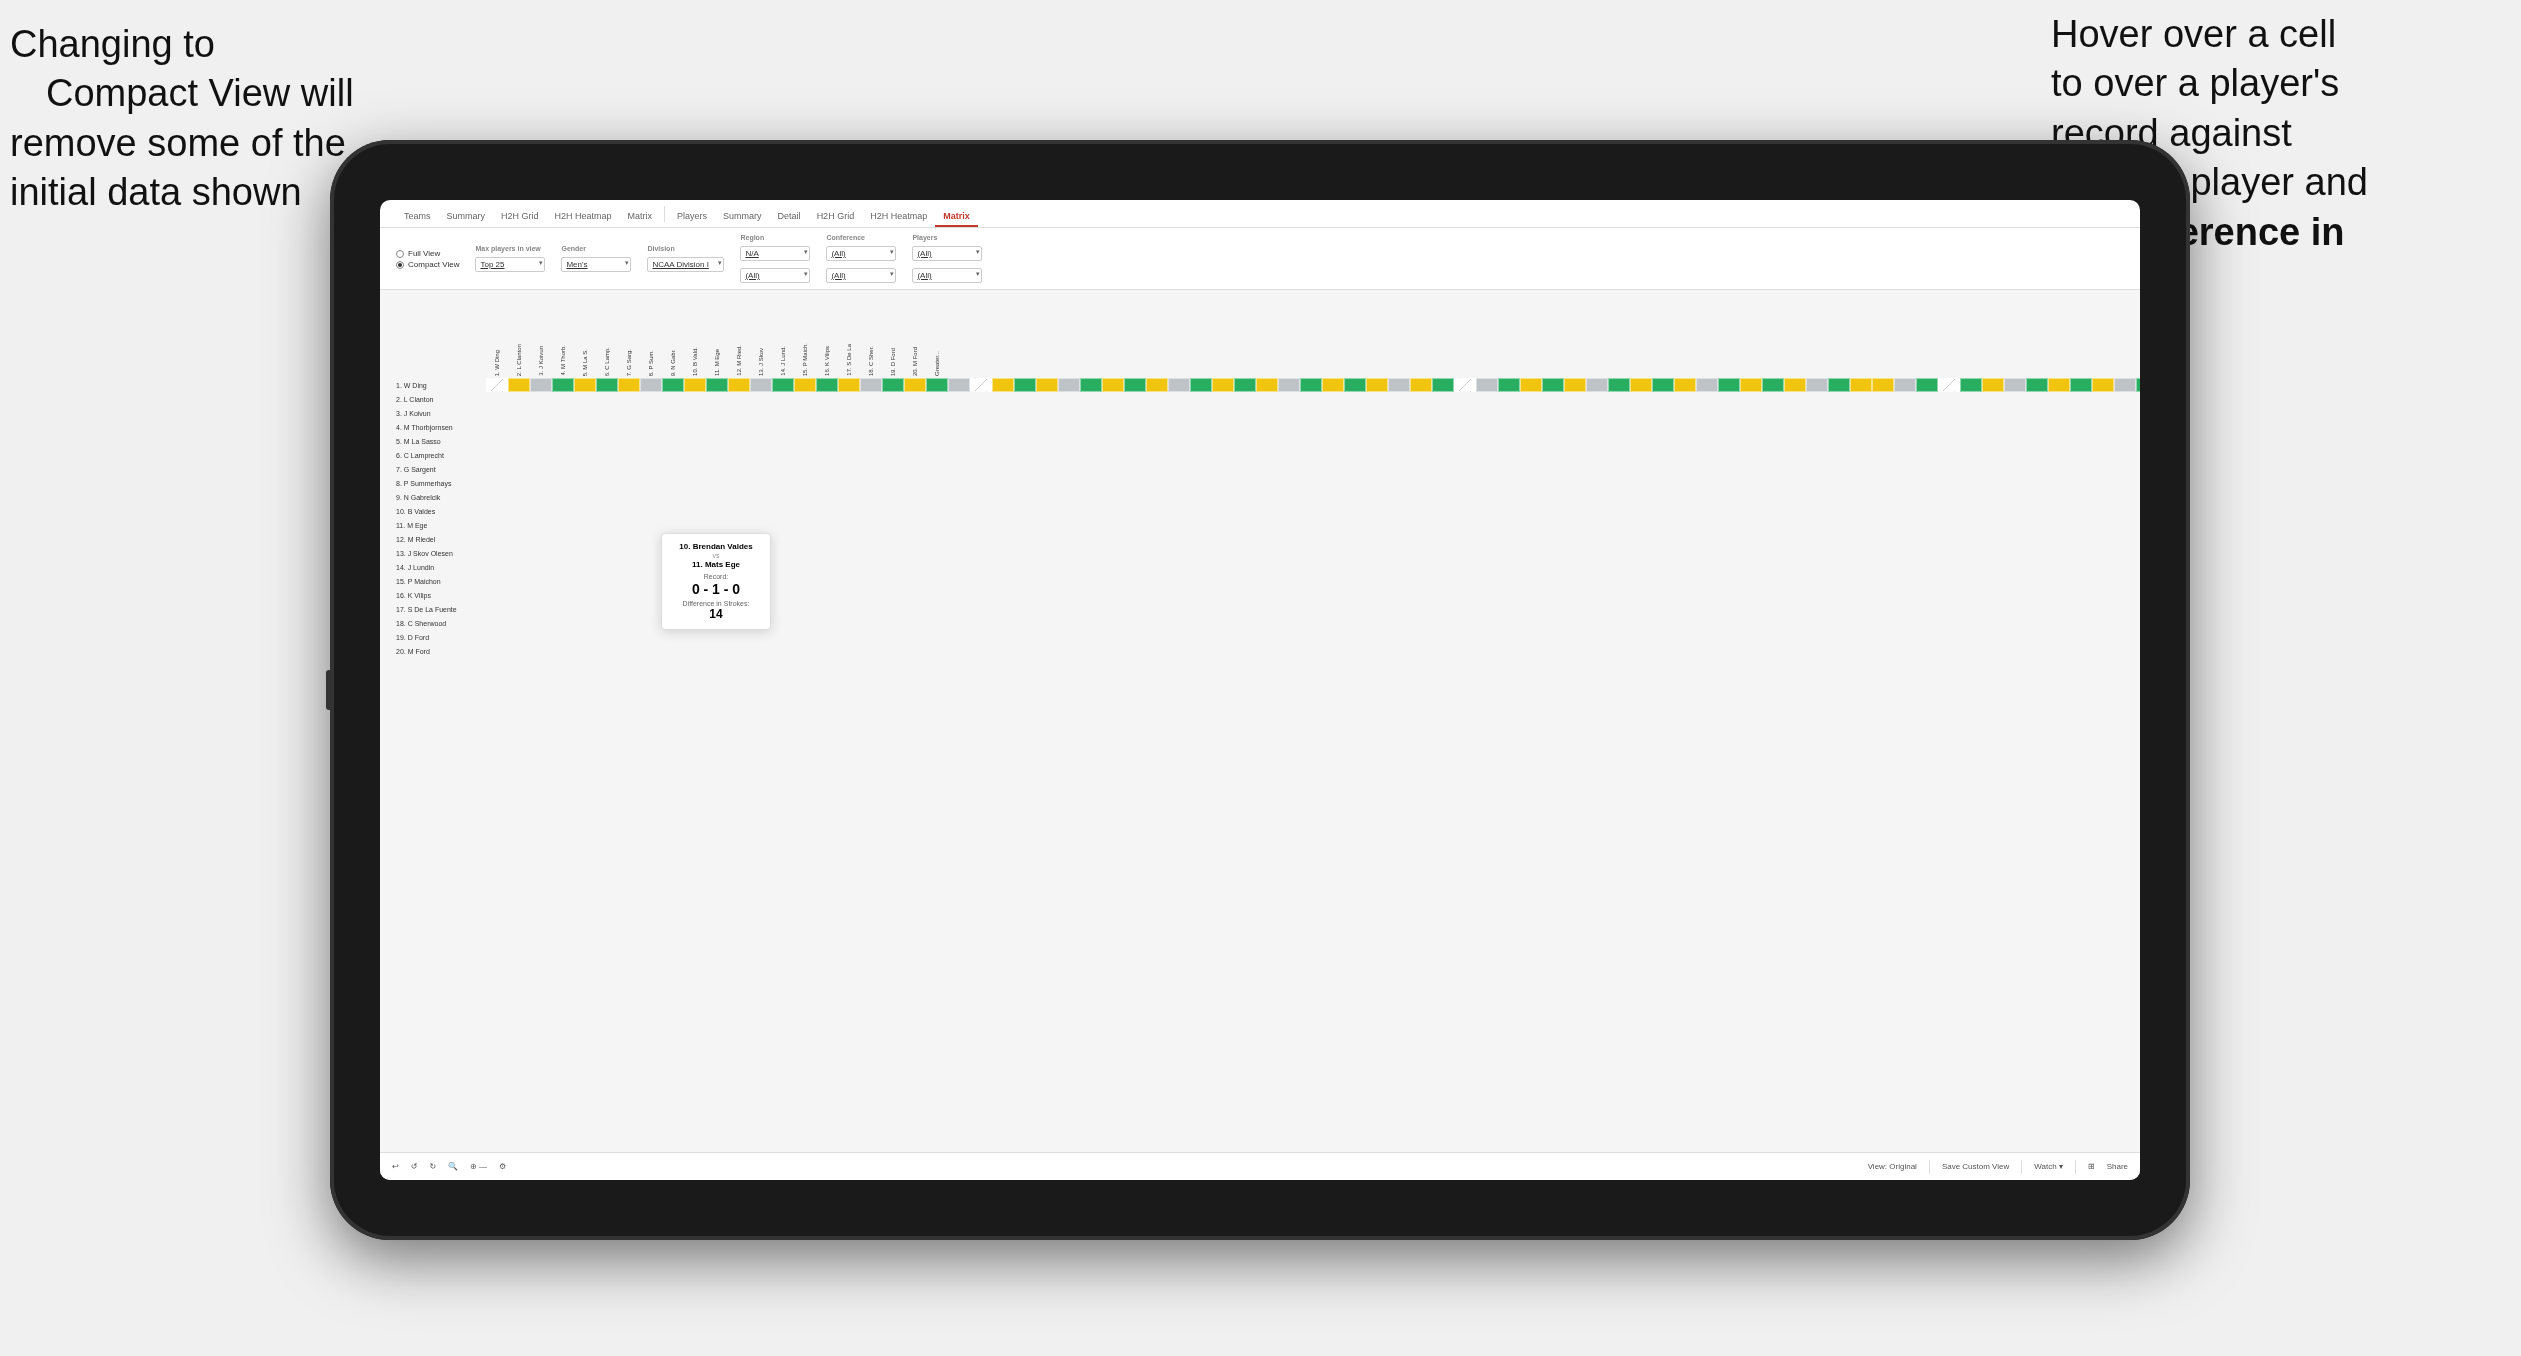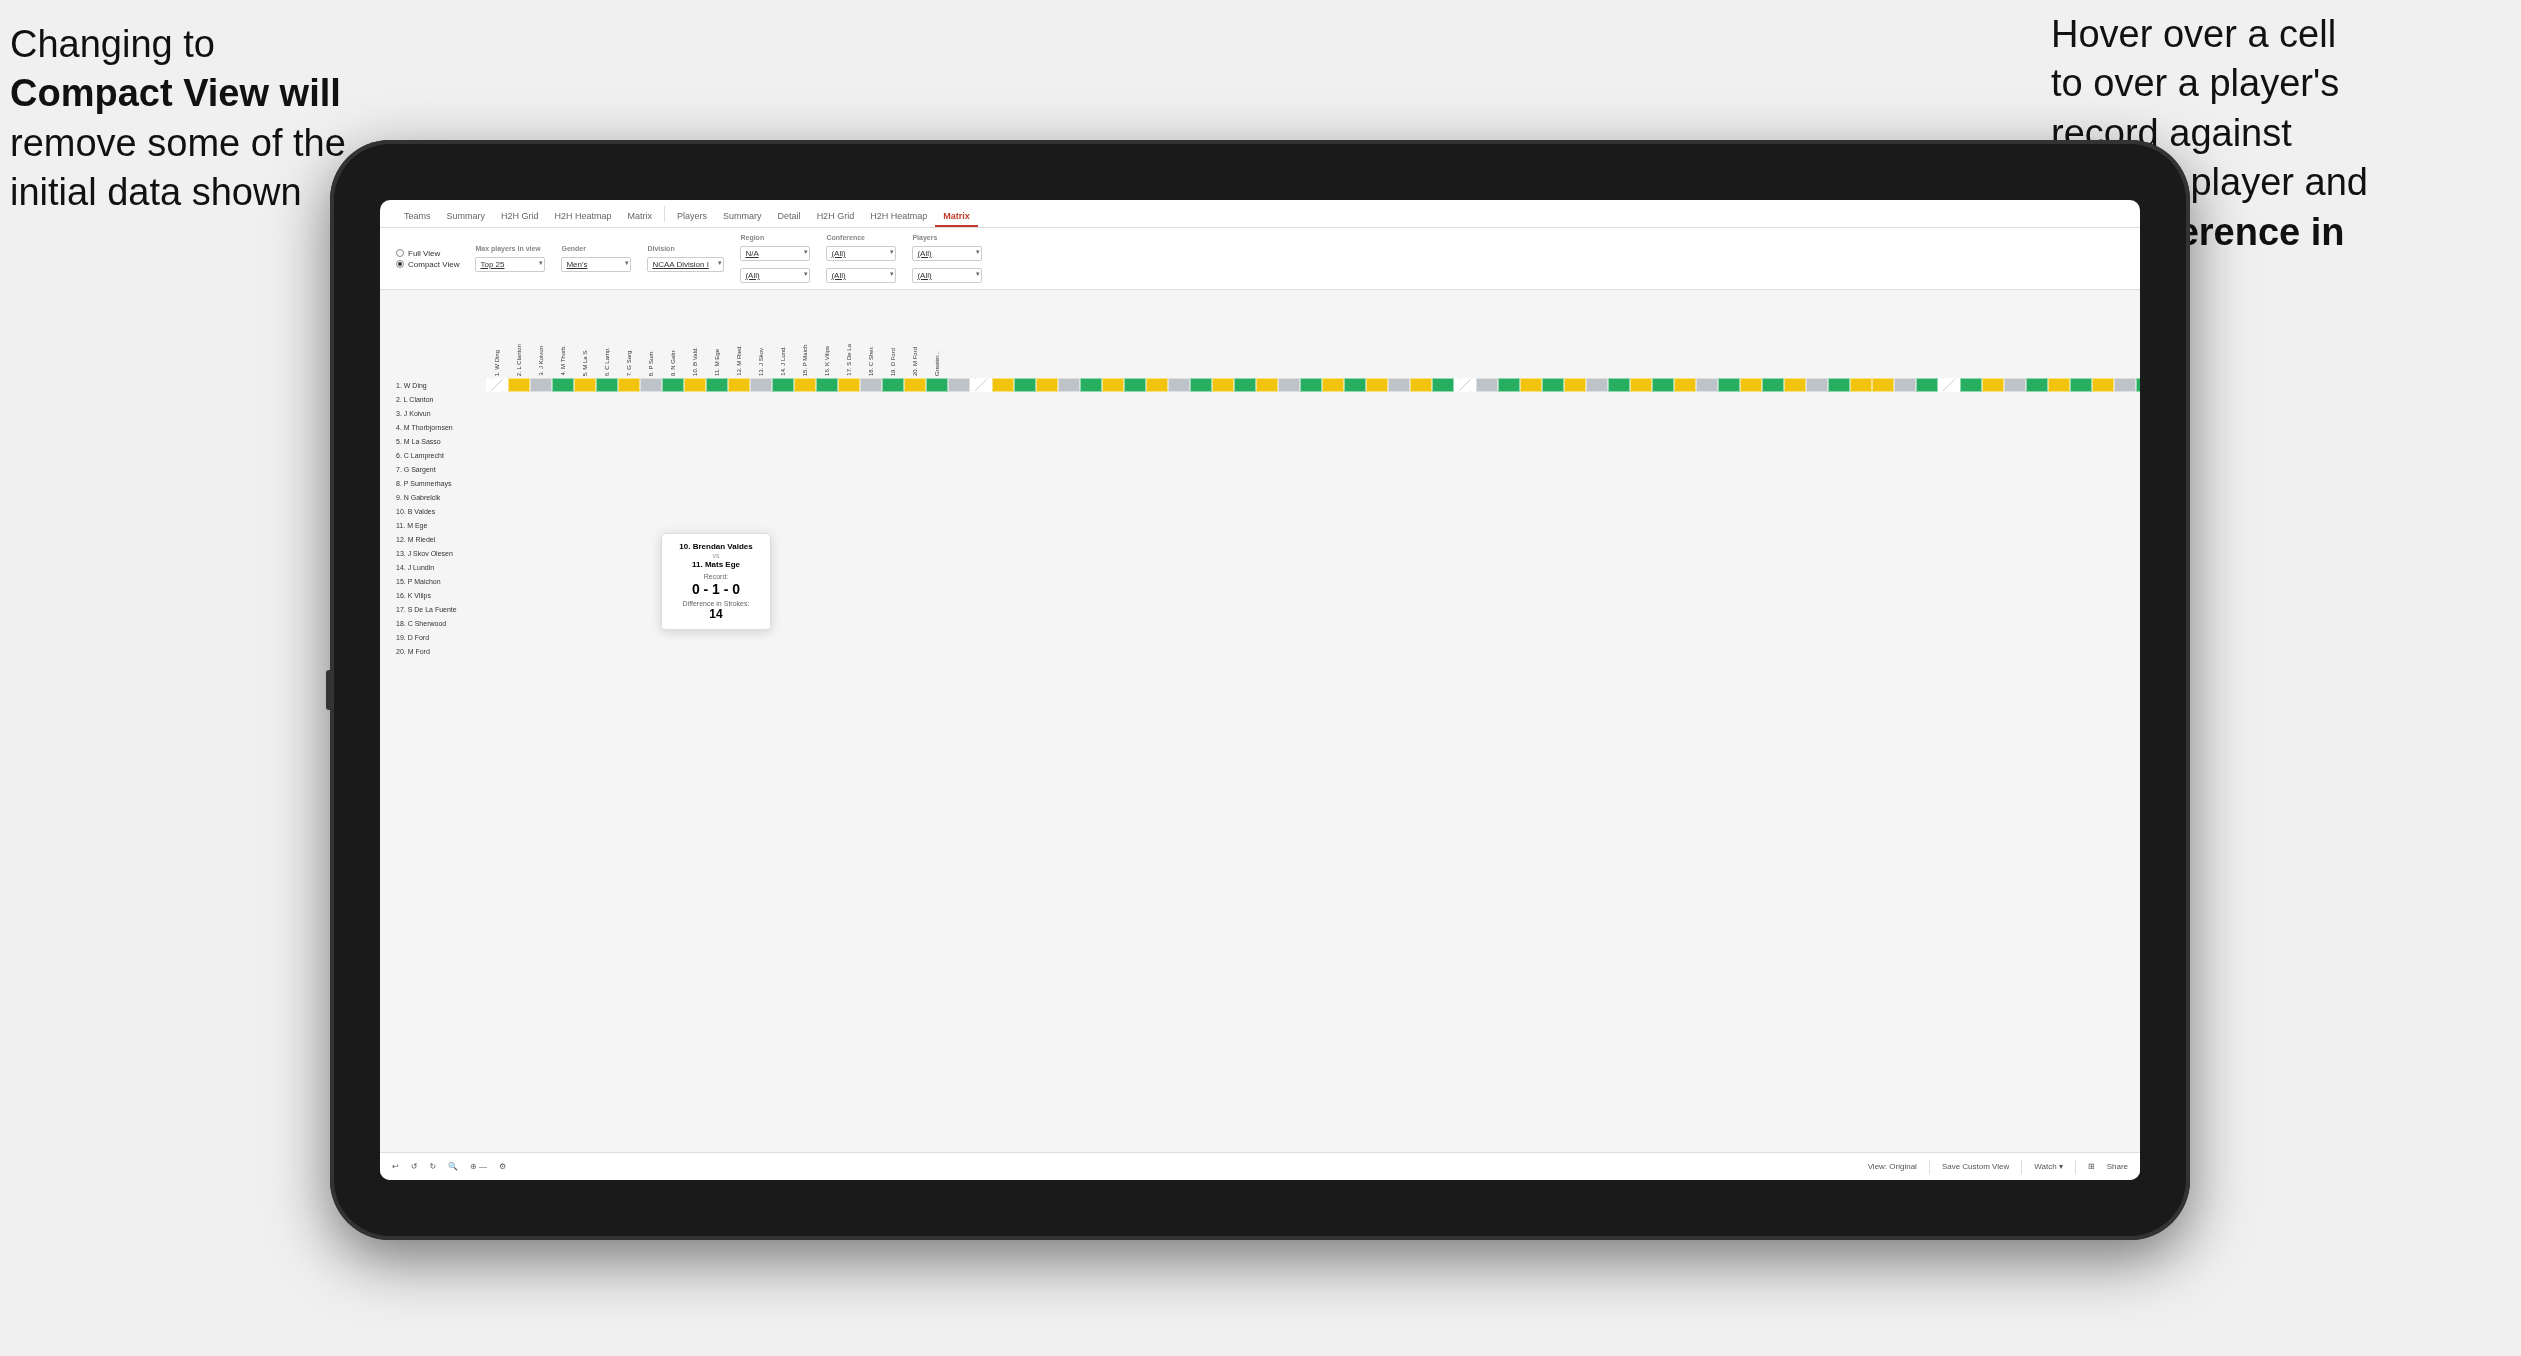--- a/index.html
+++ b/index.html
@@ -15,21 +15,21 @@
     
     .annotation-left {
       position: absolute;
       top: 20px;
       left: 10px;
       width: 480px;
       font-size: 38px;
       line-height: 1.3;
       color: #111;
     }
-    .annotation-left .bold { font-weight: 700; }
+    .annotation-left .bold { font-weight: 400; margin-left: 36px; }
 
     
     .annotation-right {
       position: absolute;
       top: 10px;
       right: 30px;
       width: 440px;
       font-size: 38px;
       line-height: 1.3;
       color: #111;
@@ -163,21 +163,21 @@
       flex-wrap: wrap;
     }
 
     .view-toggle {
       display: flex;
       flex-direction: column;
       gap: 2px;
     }
     .radio-item {
       display: flex;
-      align-items: flex-start;
+      align-items: flex-end;
       gap: 4px;
       font-size: 8px;
       color: #333;
     }
     .radio-circle {
       width: 8px;
       height: 8px;
       border-radius: 50%;
       border: 1px solid #888;
       display: flex;

